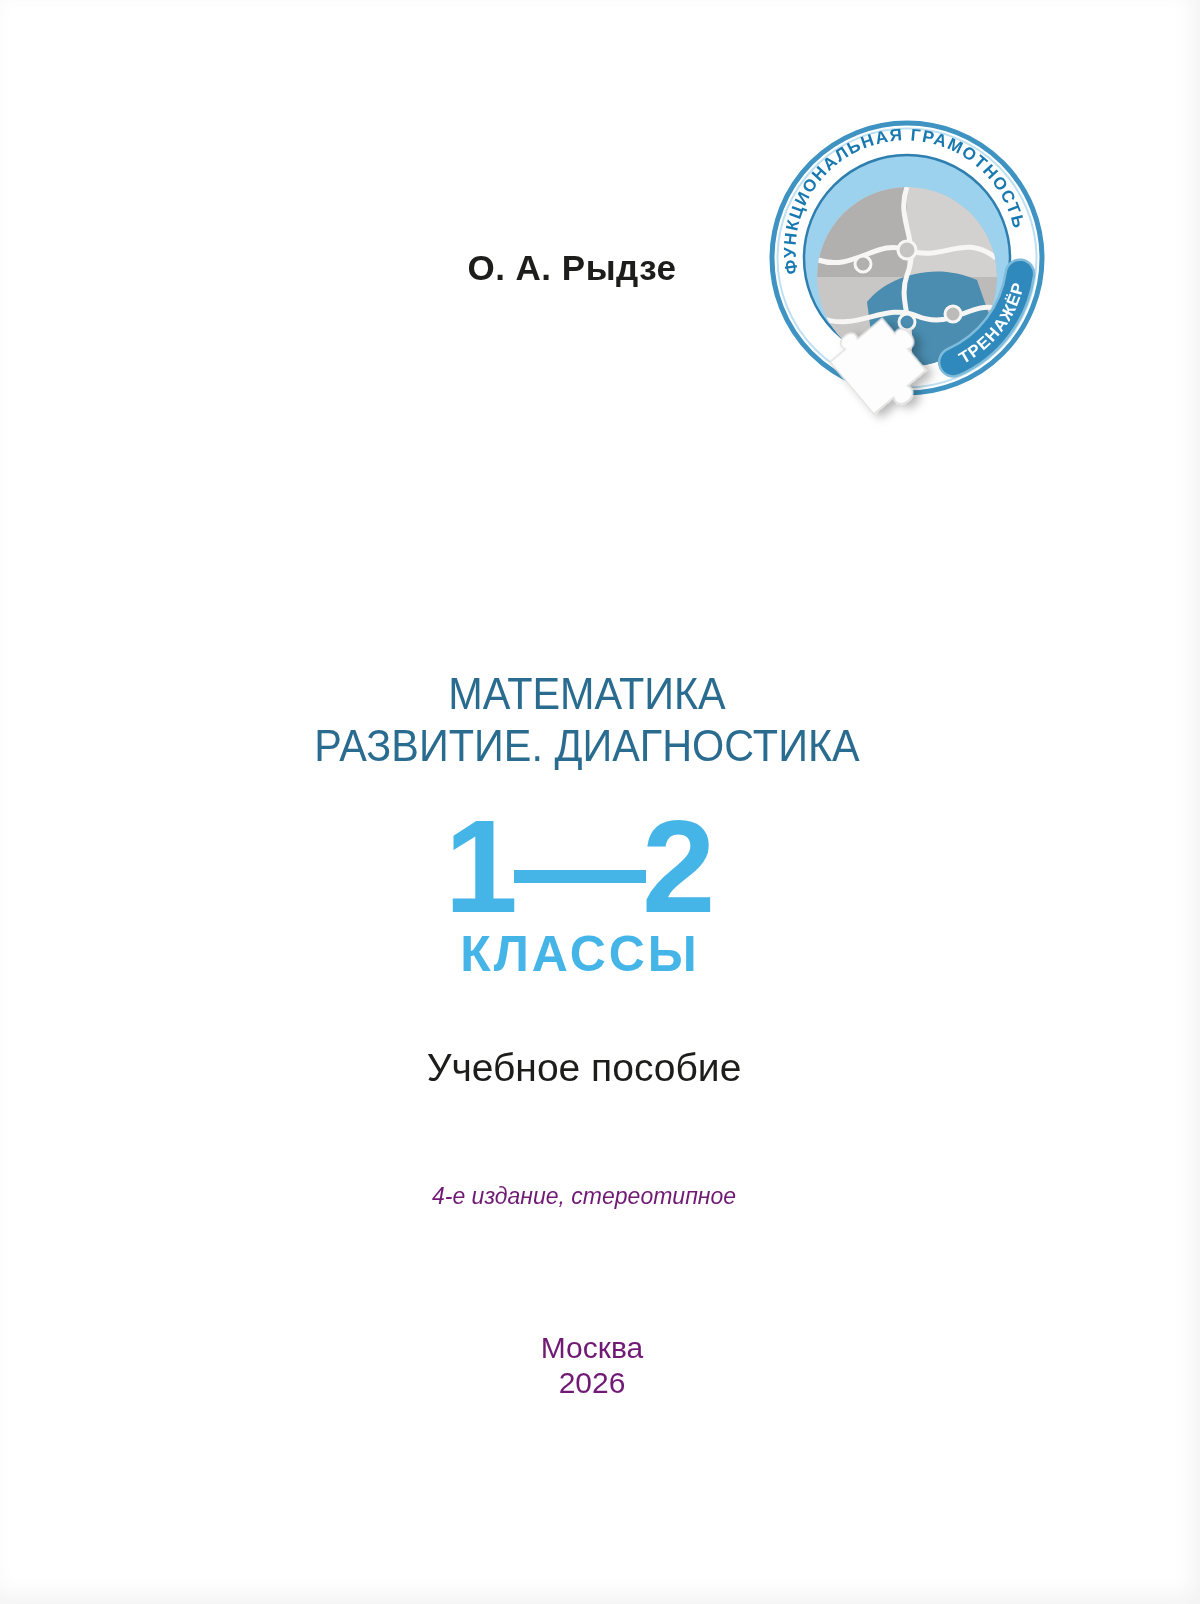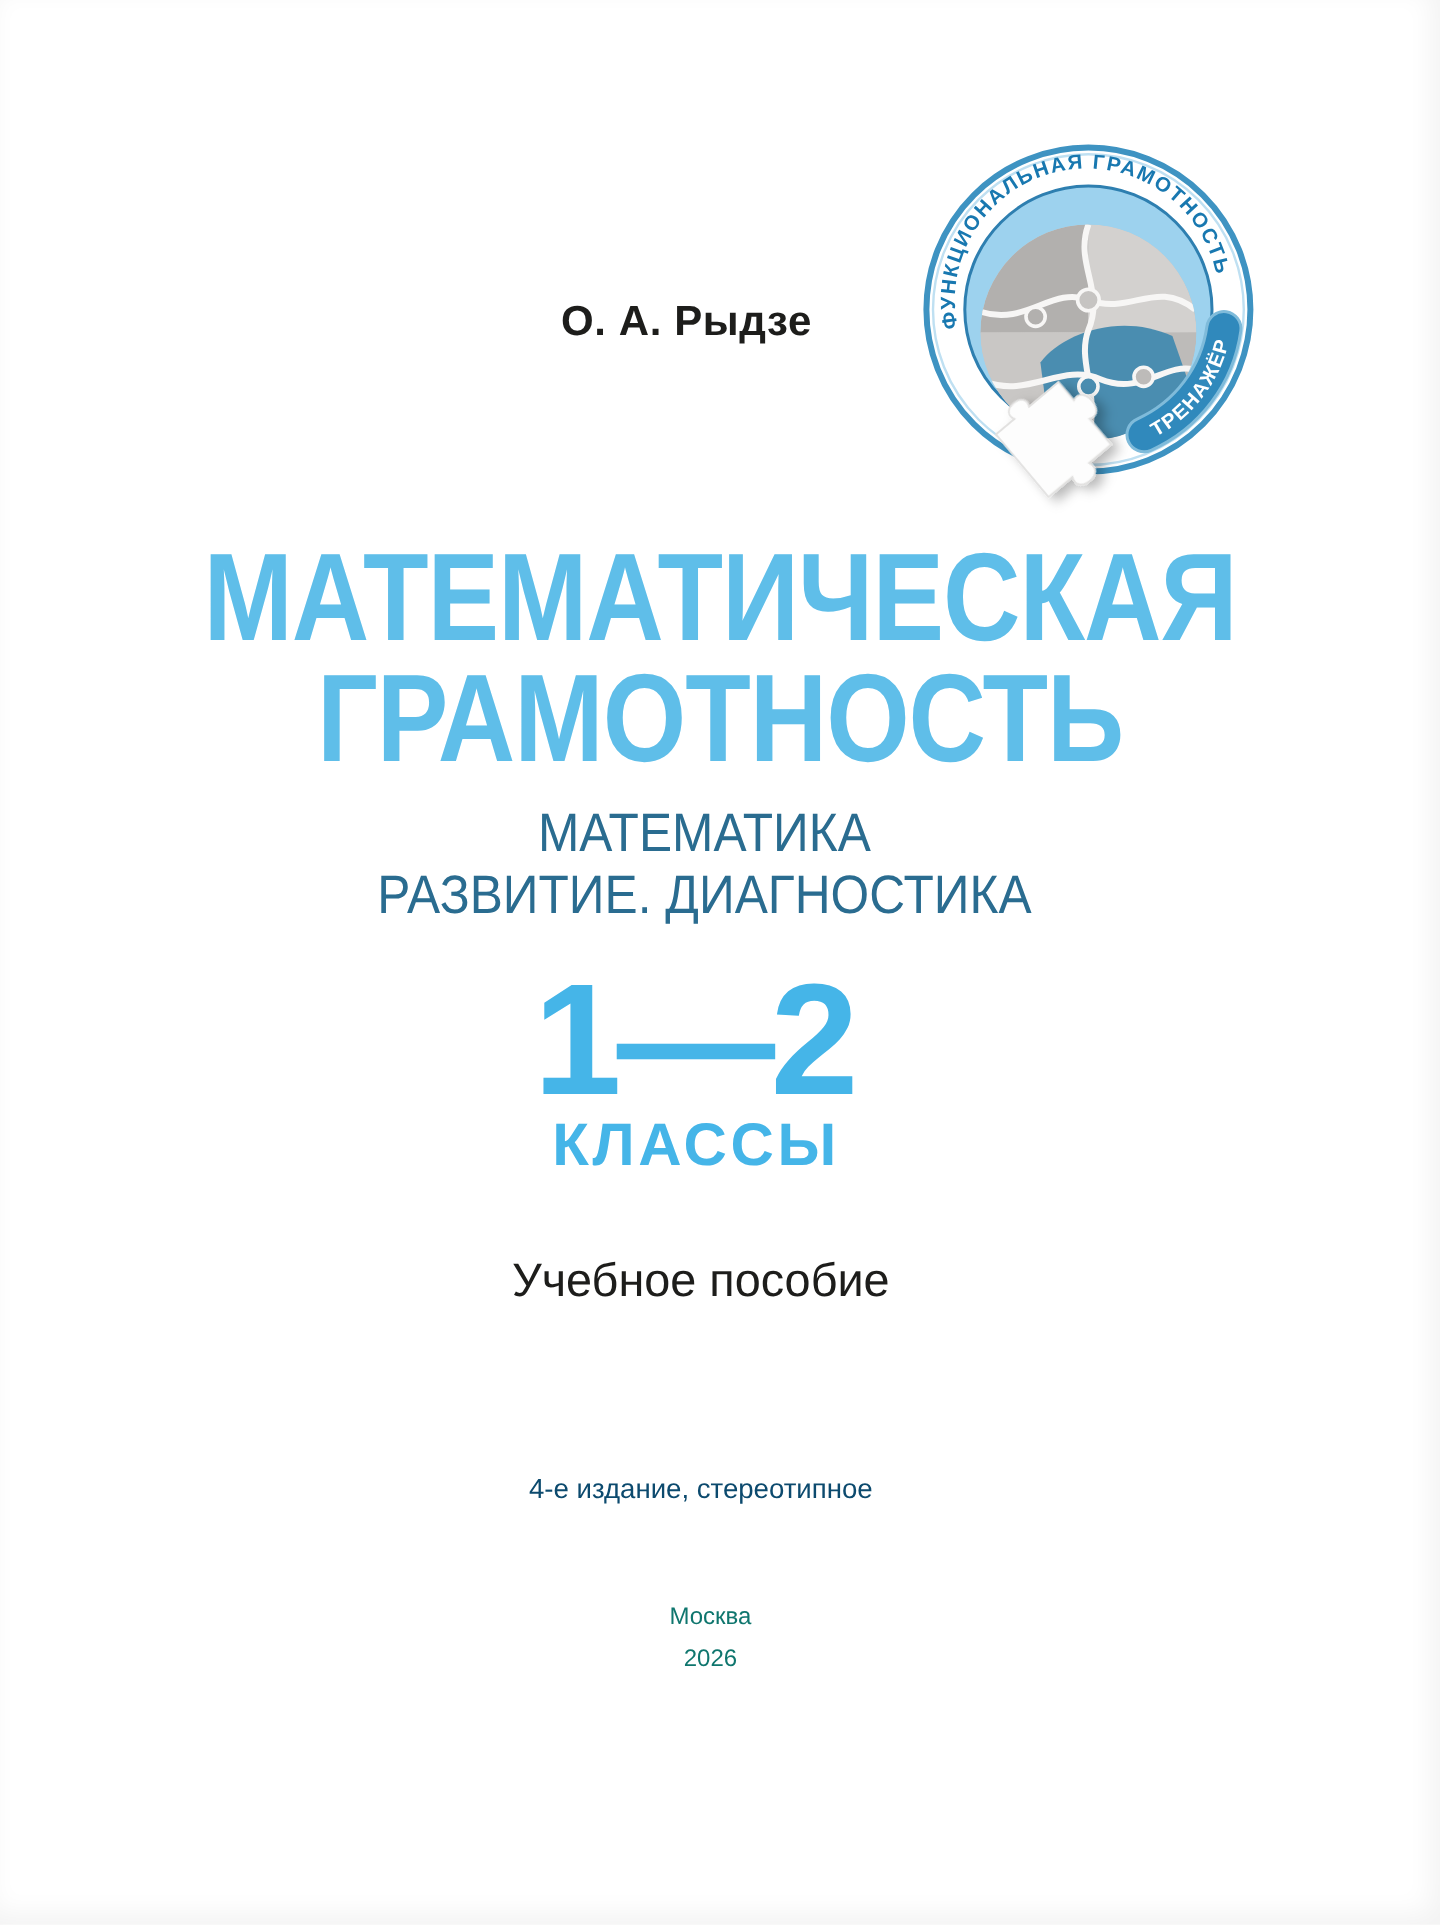--- a/index.html
+++ b/index.html
@@ -35,23 +35,23 @@
   .grades-range {
     top:814px; right:44px; left:0;
     color:#45b5e8; font-weight:bold; font-size:132px; line-height:106px; letter-spacing:-4px;
   }
   .grades-label {
     top:925px; right:40px; left:0;
     color:#45b5e8; font-weight:bold; font-size:50px; letter-spacing:3px;
   }
 
   .edition-type { top:1046px; right:32px; left:0; font-size:39px; color:#1d1d1b; }
-  .edition-note { top:1183px; right:32px; left:0; font-size:23px; color:#0c4a6e;margin-top:44px; }
+  .edition-note { top:1183px; right:32px; left:0; font-size:23px; font-style:italic; color:#701a75; }
 
-  .imprint { top:1330px; right:32px; left:16px; font-size:20px; line-height:35px; color:#0f766e; }
+  .imprint { top:1330px; right:32px; left:16px; font-size:30px; line-height:35px; color:#701a75; }
 </style>
 </head>
 <body>
 
 <div class="page">
 
   <div class="centered author">О. А. Рыдзе</div>
 
   <svg class="logo" viewBox="0 0 302 322" xmlns="http://www.w3.org/2000/svg">
     <defs>
@@ -100,24 +100,20 @@
       <textPath href="#bandTextPath" startOffset="4" textLength="104" lengthAdjust="spacingAndGlyphs">ТРЕНАЖЁР</textPath>
     </text>
 
     <g transform="translate(75,252) rotate(-40)" filter="url(#pieceShadow)">
       <path d="M0,0 L20,0 C13,-14 43,-14 36,0 L68,0
                L68,20 C83,13 83,47 68,40 L68,68
                L44,68 C51,84 19,84 26,68 L0,68 Z" fill="#FDFDFD" stroke="#E2E1E0" stroke-width="1.5"></path>
     </g>
   </svg>
 
-  <div class="centered title">
-    <span class="title-line">МАТЕМАТИЧЕСКАЯ</span>
-    <span class="title-line">ГРАМОТНОСТЬ</span>
-  </div>
 
   <div class="centered subtitle">
     <span class="subtitle-line">МАТЕМАТИКА</span>
     <span class="subtitle-line">РАЗВИТИЕ. ДИАГНОСТИКА</span>
   </div>
 
   <div class="centered grades-range">1—2</div>
   <div class="centered grades-label">КЛАССЫ</div>
 
   <div class="centered edition-type">Учебное пособие</div>

